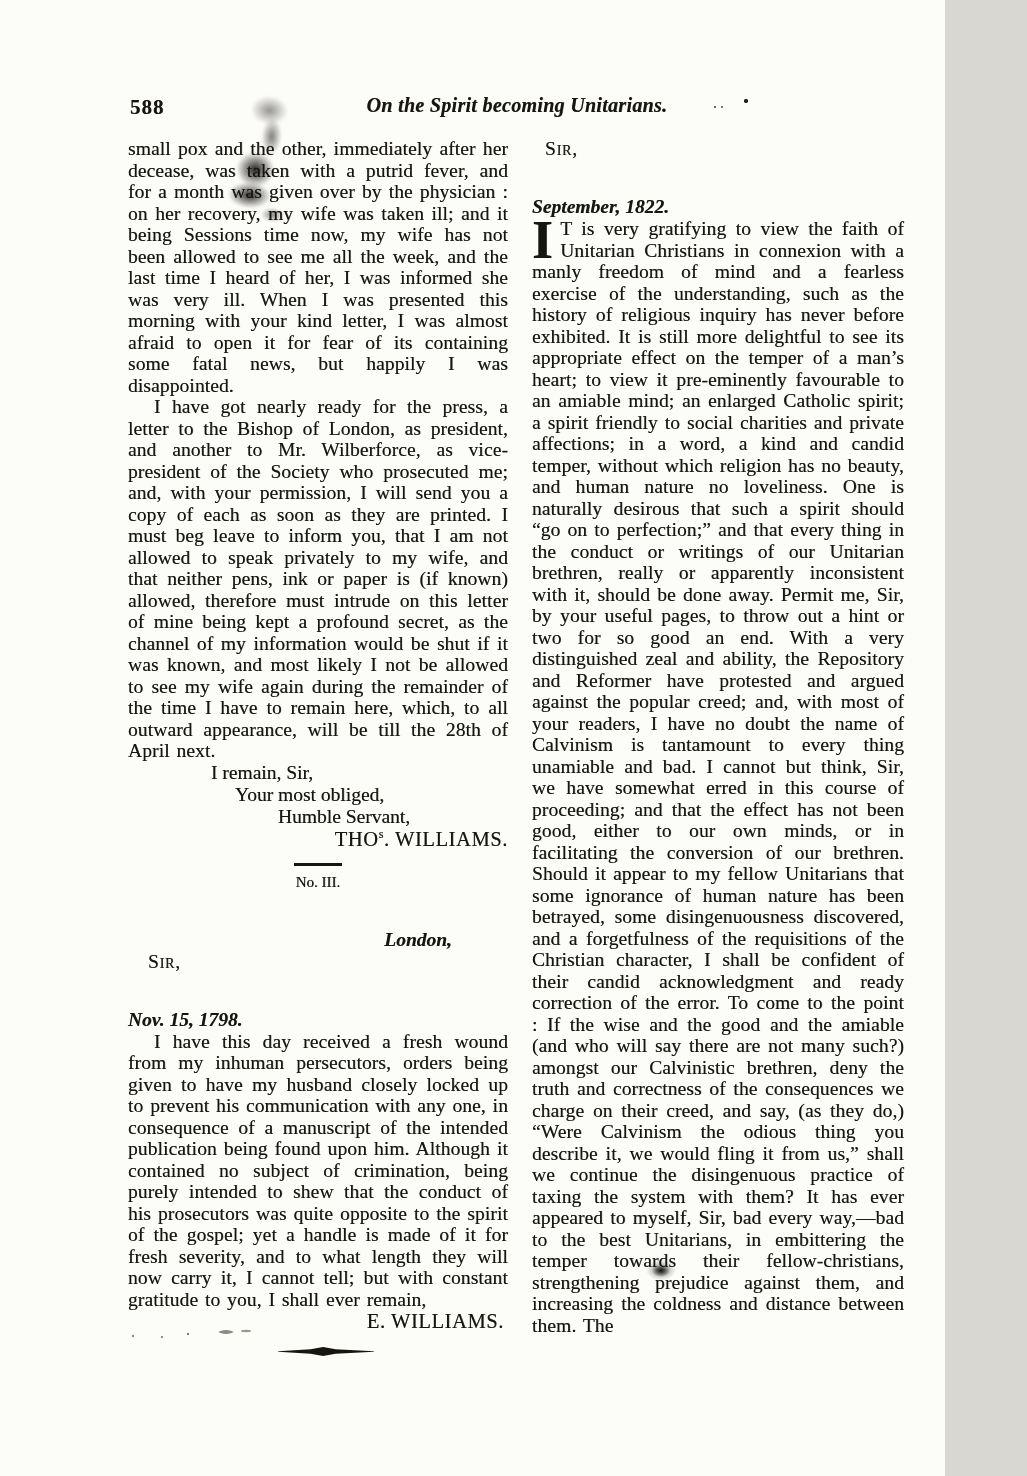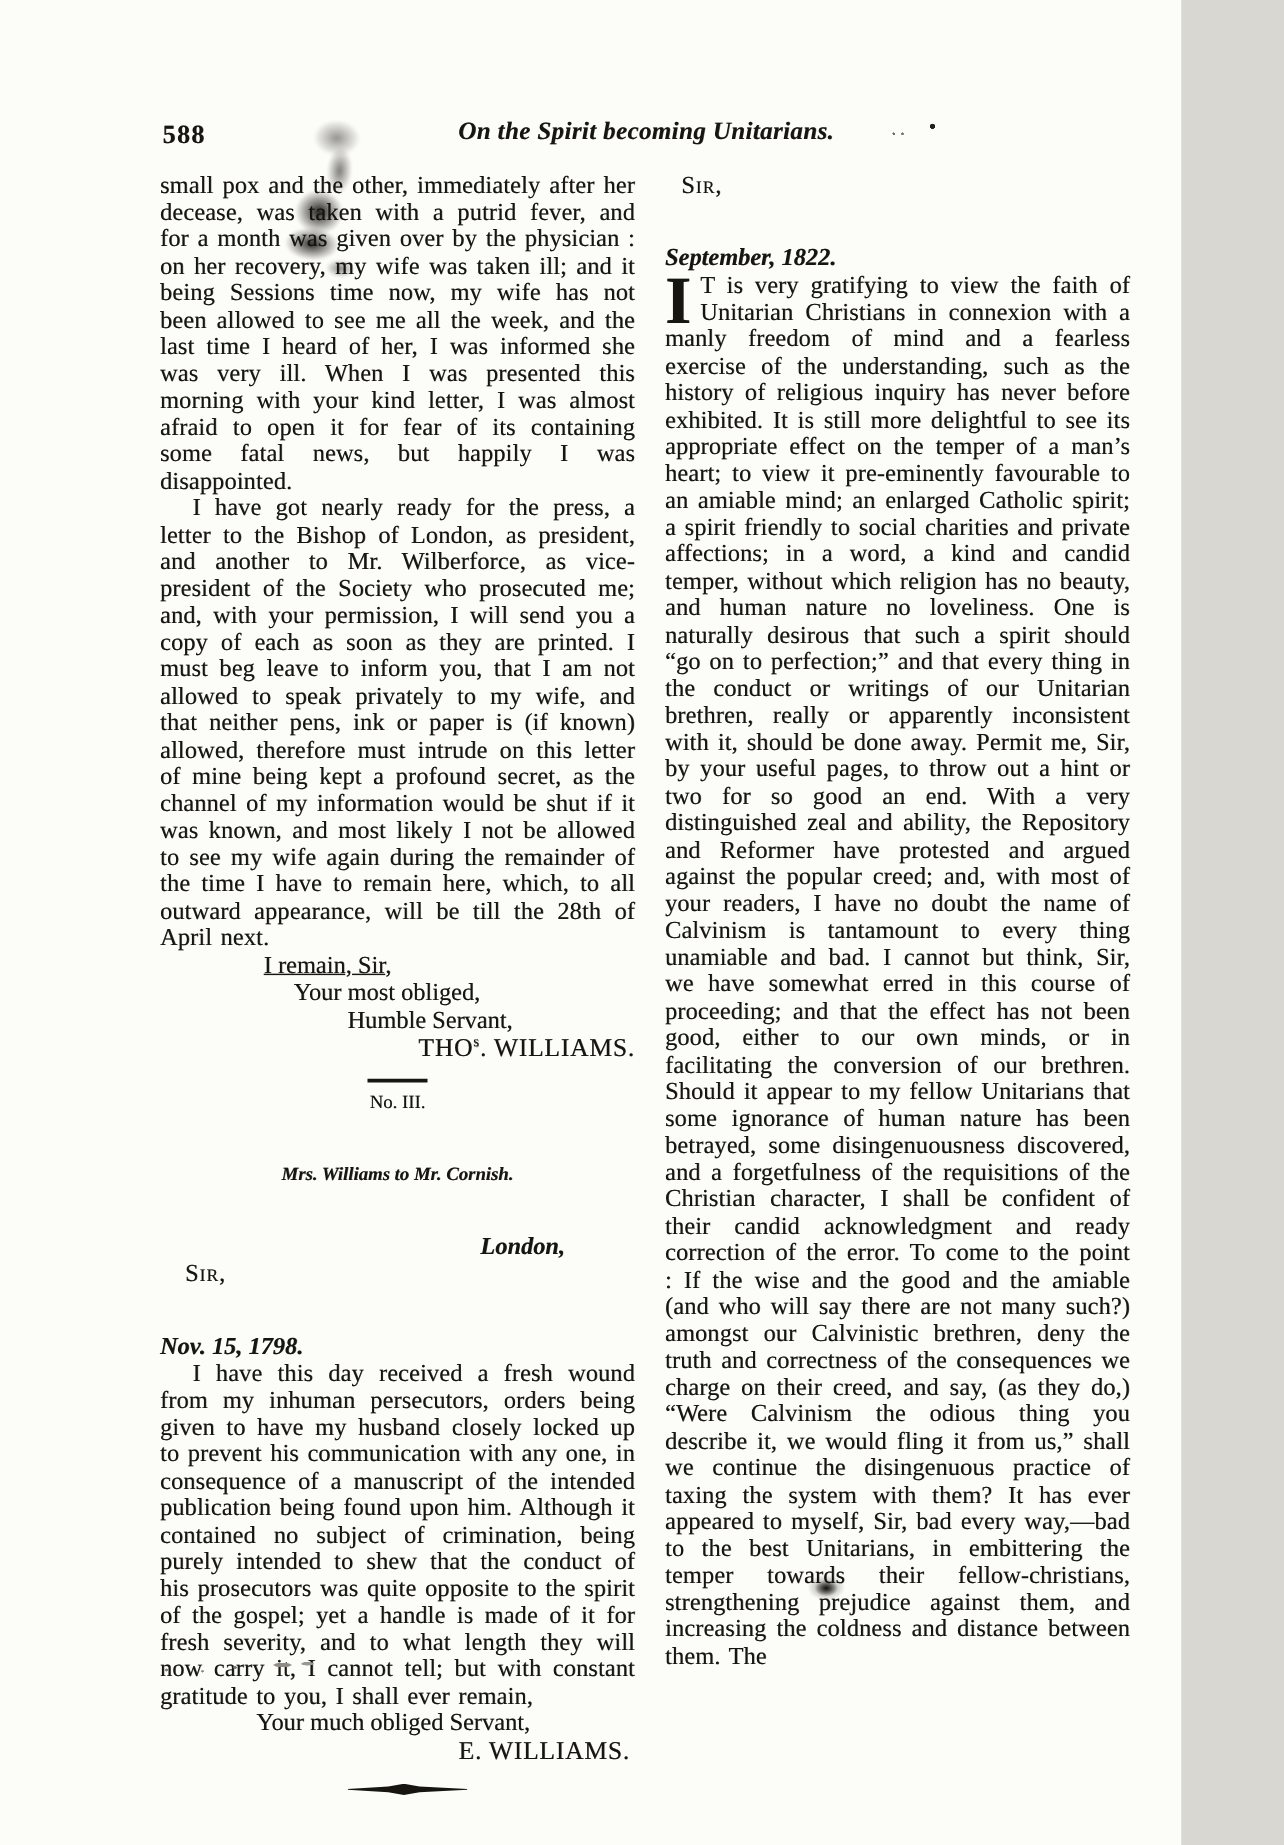--- a/index.html
+++ b/index.html
@@ -24,21 +24,21 @@
                 radial-gradient(circle 3px at 36px 5px, #23211c 65%, transparent 75%); }
   
   .col { position:absolute; top:138px; }
   .col-left  { left:128px; width:380px; }
   .col-right { left:532px; width:372px; }
   .bp { margin:0; font-size:19.5px; line-height:21.5px; text-align:justify;
         word-spacing:1.8px; letter-spacing:0.1px; }
   .indent { text-indent:26px; }
   
   .cl { font-size:19.5px; line-height:22px; white-space:nowrap; }
-  .cl1 { padding-left:83px;text-decoration:underline; }
+  .cl1 { padding-left:83px; }
   .cl2 { padding-left:107px; }
   .cl3 { padding-left:150px; }
   .cl4 { padding-left:176px;text-align:right; }
   .sig { font-size:20.5px; letter-spacing:0.6px; }
   .sig sup { font-size:12px; vertical-align:super; line-height:0; }
   .l3close { padding-left:77px; }
   .l3sig   { text-align:right; padding-right:4px; }
   
   .rule-short { width:48px; height:3px; background:#17150f; margin:13px auto 5px auto; }
   .swell-rule { width:96px; height:9px; background:#17150f; margin:15px 0 0 150px;
@@ -94,28 +94,26 @@
     <p class="bp indent">I have got nearly ready for the press, a letter to the Bishop of London, as president, and another to Mr. Wilberforce, as vice-president of the Society who prosecuted me; and, with your permission, I will send you a copy of each as soon as they are printed. I must beg leave to inform you, that I am not allowed to speak privately to my wife, and that neither pens, ink or paper is (if known) allowed, therefore must intrude on this letter of mine being kept a profound secret, as the channel of my information would be shut if it was known, and most likely I not be allowed to see my wife again during the remainder of the time I have to remain here, which, to all outward appearance, will be till the 28th of April next.</p>
 
     <div class="cl cl1">I remain, Sir,</div>
     <div class="cl cl2">Your most obliged,</div>
     <div class="cl cl3">Humble Servant,</div>
     <div class="cl cl4 sig"><span>THO</span><sup>s</sup><span>. WILLIAMS.</span></div>
 
     <div class="rule-short"></div>
 
     <div class="hc">No. III.</div>
-    <div class="hc bolditalic">Mrs. Williams to Mr. Cornish.</div>
     <div class="place-line bolditalic">London,</div>
     <div class="salrow">
       <span class="sal">Sir,</span>
       <span class="date bolditalic">Nov. 15, 1798.</span>
     </div>
     <p class="bp indent">I have this day received a fresh wound from my inhuman persecutors, orders being given to have my husband closely locked up to prevent his communication with any one, in consequence of a manuscript of the intended publication being found upon him. Although it contained no subject of crimination, being purely intended to shew that the conduct of his prosecutors was quite opposite to the spirit of the gospel; yet a handle is made of it for fresh severity, and to what length they will now carry it, I cannot tell; but with constant gratitude to you, I shall ever remain,</p>
-    <div class="cl l3close">Your much obliged Servant,</div>
     <div class="cl l3sig sig">E. WILLIAMS.</div>
 
     <div class="swell-rule"></div>
   </div>
 
   <div class="col col-right">
     <div class="salrow r">
       <span class="sal">Sir,</span>
       <span class="date bolditalic">September, 1822.</span>
     </div>

